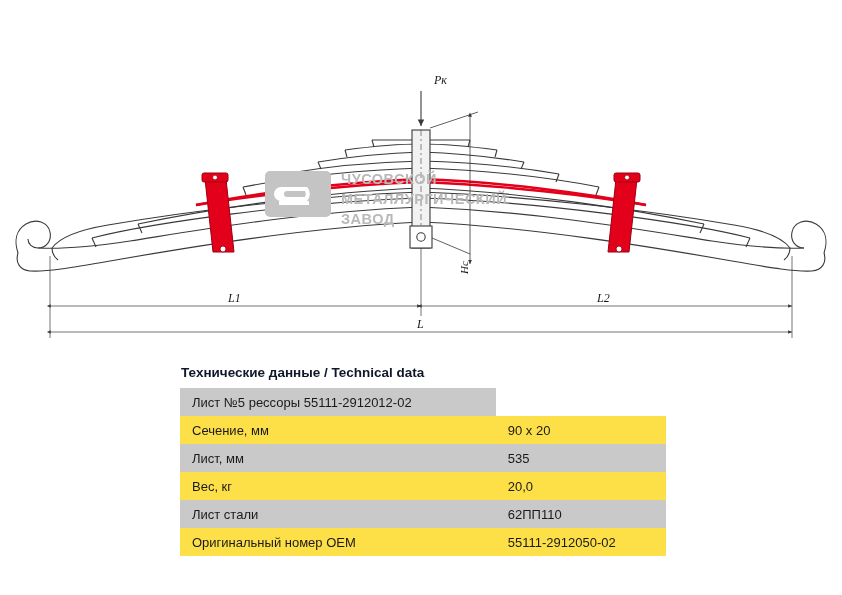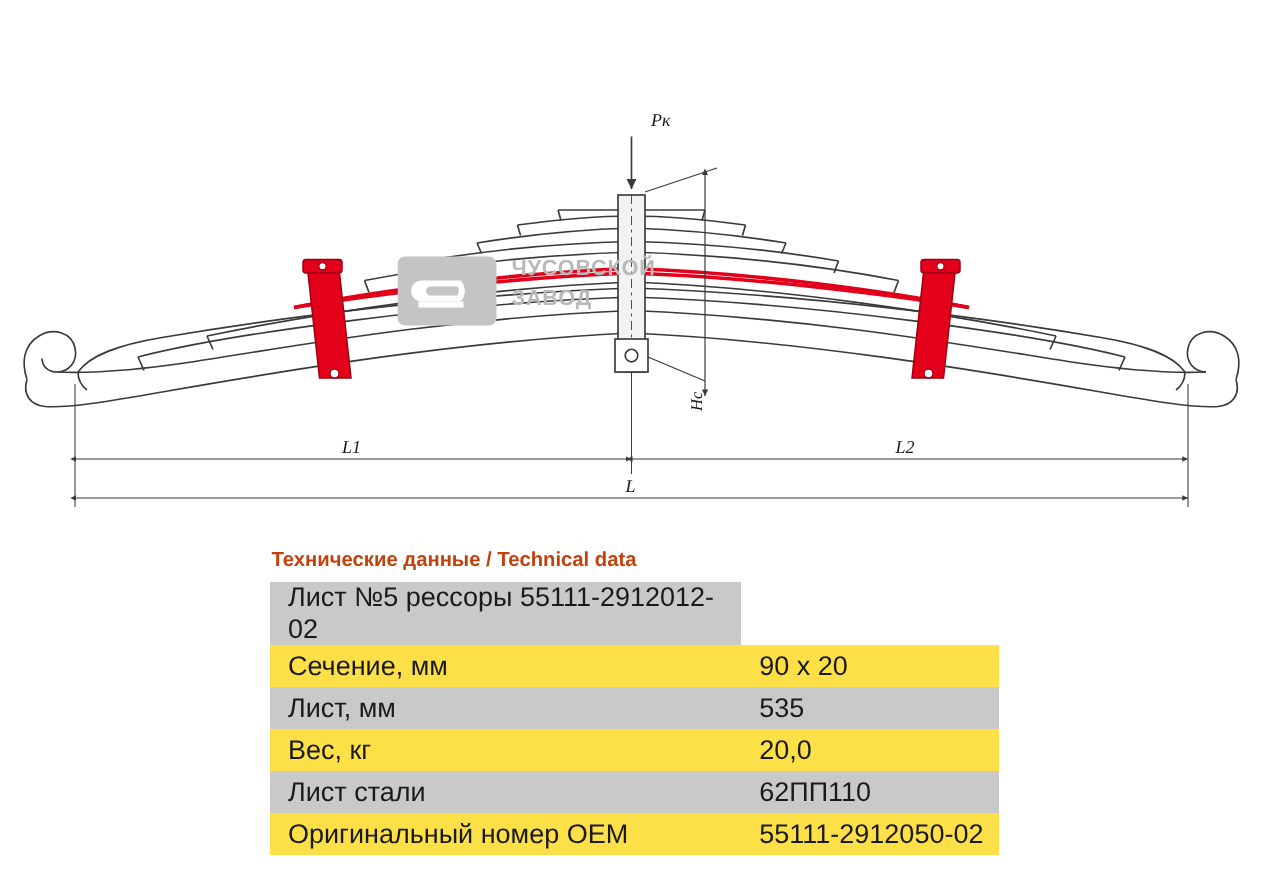--- a/index.html
+++ b/index.html
@@ -32,29 +32,29 @@
     white-space:nowrap;
   }
 
   
   .tablewrap{
     position:absolute;
     left:180px; top:365px;
     width:486px;
   }
   .tbl-title{
-    color:#c2410c;
+    color:#0f172a;
     font-weight:bold;
     font-size:13.5px;
     margin:0 0 8px 1px;
   }
   table.specs{
     border-collapse:collapse;
     width:486px;
-    font-size:18px;
+    font-size:13px;
     color:#1a1a1a;
   }
   table.specs td{
     height:28px;
     padding:0 0 0 12px;
     vertical-align:middle;
     border:none;
   }
   tr.shaded td{background:#c9c9c9;}
   tr.plain td{background:#fde047;}
@@ -179,20 +179,21 @@
 
 <div class="watermark">
   <svg width="74" height="54" viewBox="0 0 74 54">
     <rect x="0" y="2" width="66" height="46" rx="5" fill="#c4c4c4"></rect>
     <path d="M16,18 h26 a10,10 0 0 1 0,14 h-26 a6,6 0 0 1 0,-14 z" fill="#ffffff"></path>
     <path d="M22,22 h18 a6,6 0 0 1 0,6 h-18 a3,3 0 0 1 0,-6 z" fill="#c4c4c4"></path>
     <path d="M14,32 h30 v4 h-30 z" fill="#ffffff"></path>
   </svg>
   <div class="wm-text">
     <div>ЧУСОВСКОЙ</div>
+    <div>МЕТАЛЛУРГИЧЕСКИЙ</div>
     <div>ЗАВОД</div>
   </div>
 </div>
 
 <div class="tablewrap">
   <div class="tbl-title">Технические данные / Technical data</div>
   <table class="specs">
     <tbody>
       <tr class="shaded">
         <td class="full">Лист №5 рессоры 55111-2912012-02</td>

